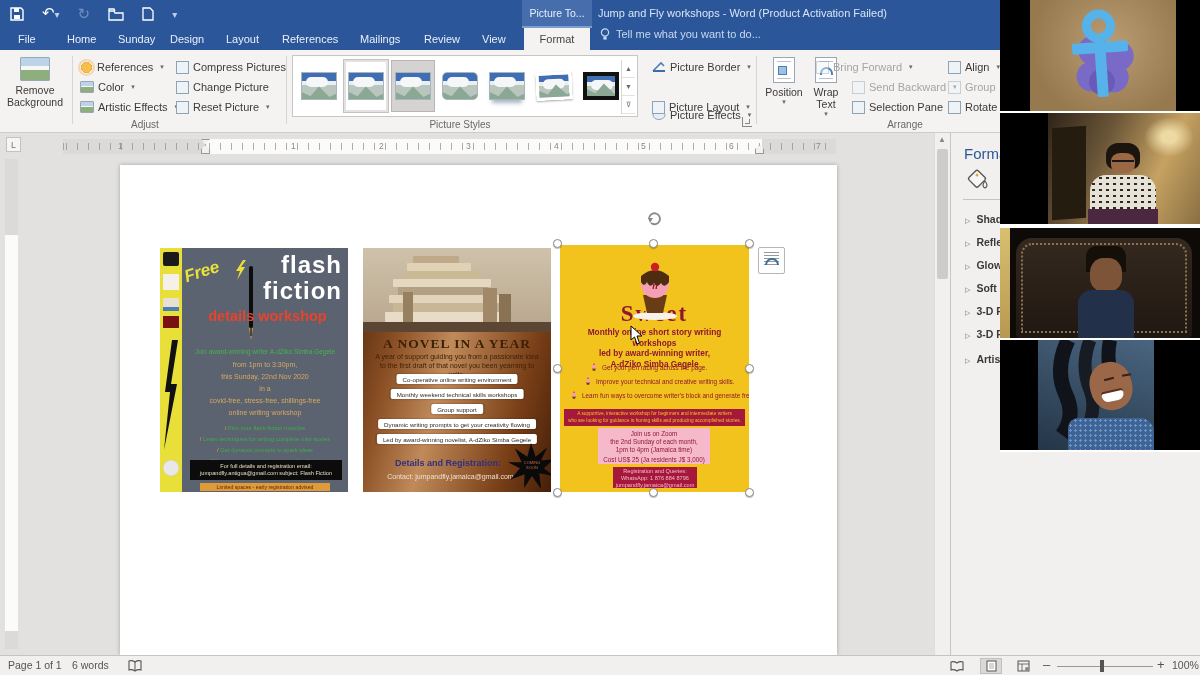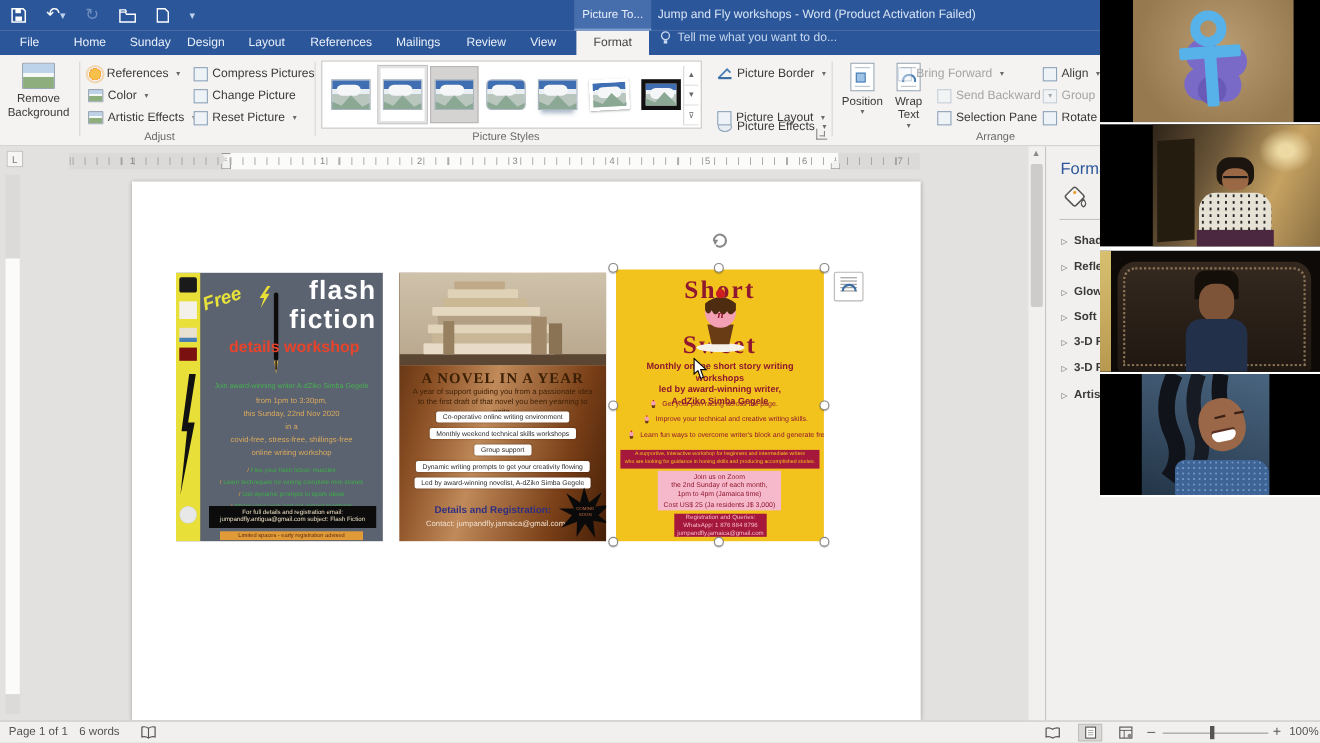--- a/index.html
+++ b/index.html
@@ -414,21 +414,20 @@
       <div class="pill" style="top:186px;">Led by award-winning novelist, A-dZiko Simba Gegele</div>
       <div class="f2det">Details and Registration:</div>
       <div class="f2con">Contact: jumpandfly.jamaica@gmail.com</div>
       <div class="burst">
         <div class="star"></div>
           <div class="txt">COMING SOON</div>
       </div>
     </div>
 
     <div class="f3">
-      <div class="f3t" style="top:6px;">Short</div>
       <div class="f3t" style="top:56px;">Sweet</div>
       <svg class="cupcake" style="left:70px;top:14px;" width="50" height="62" viewBox="0 0 50 62">
         <ellipse cx="25" cy="57" rx="22" ry="4" fill="#f6f2ea"></ellipse>
         <path d="M13 36 h24 l-4 18 h-16 z" fill="#6a3c16"></path>
         <circle cx="25" cy="25" r="14" fill="#f4a0b4"></circle>
         <path d="M11 23 q3 6 6 0 q3 7 7 1 q3 6 7 0 q3 6 8 -1 l0 -6 q-14 -12 -28 0 z" fill="#4e2c10"></path>
         <circle cx="25" cy="8" r="4.2" fill="#cc2020"></circle>
         <text x="25" y="30" text-anchor="middle" font-size="10" font-style="italic" font-family="serif" fill="#8f1830" font-weight="bold">n</text>
       </svg>
       <div class="f3intro">

